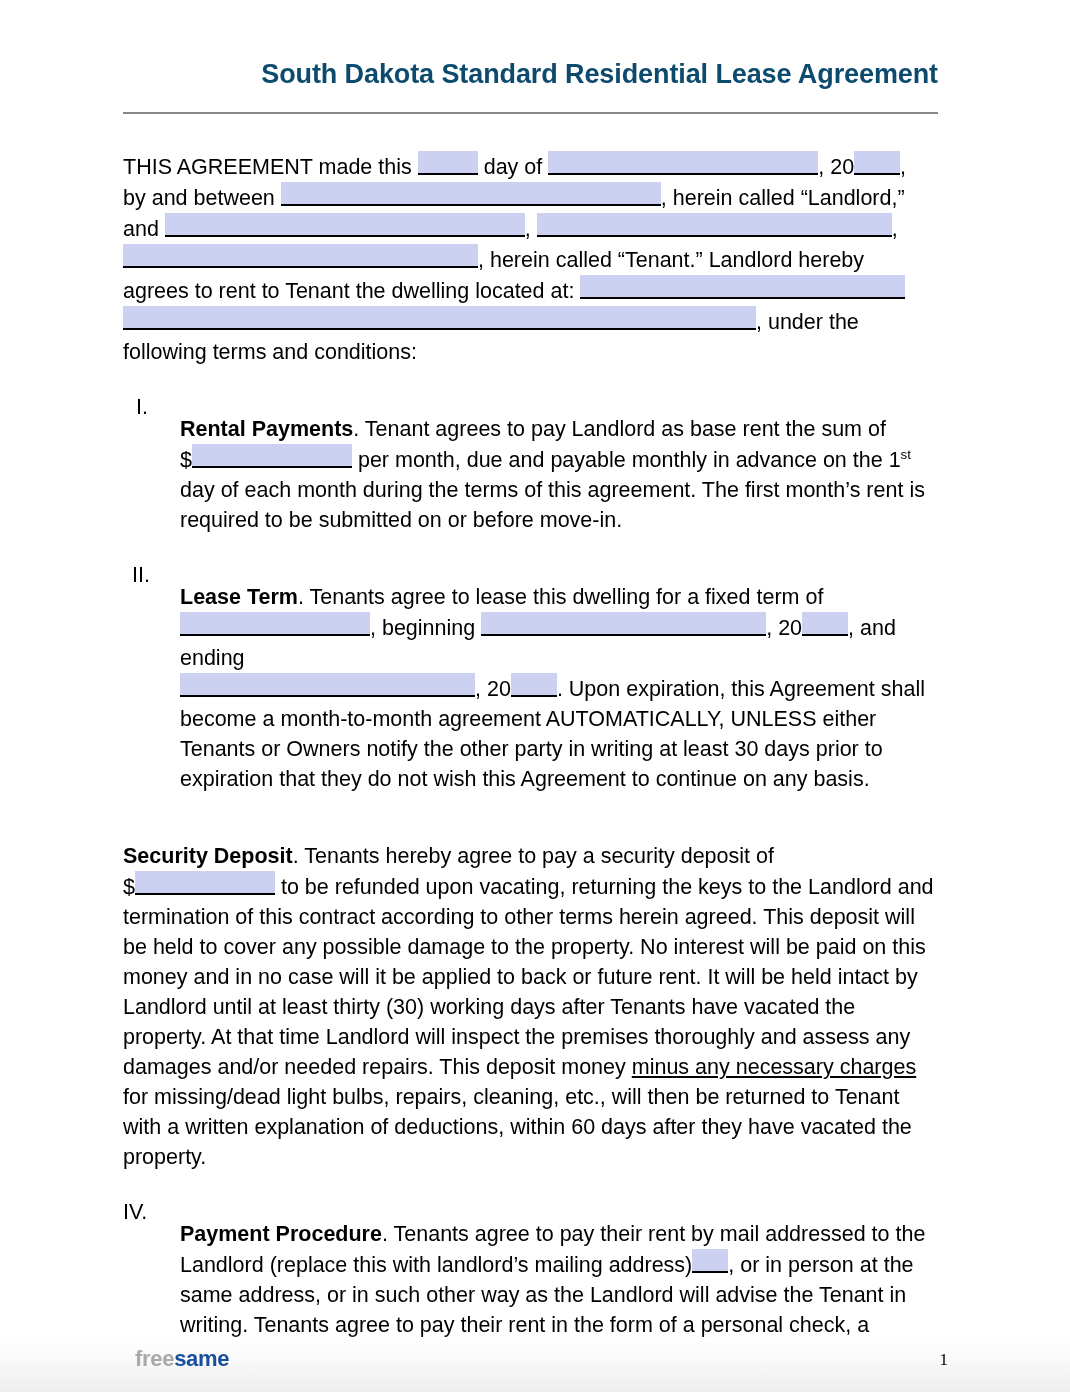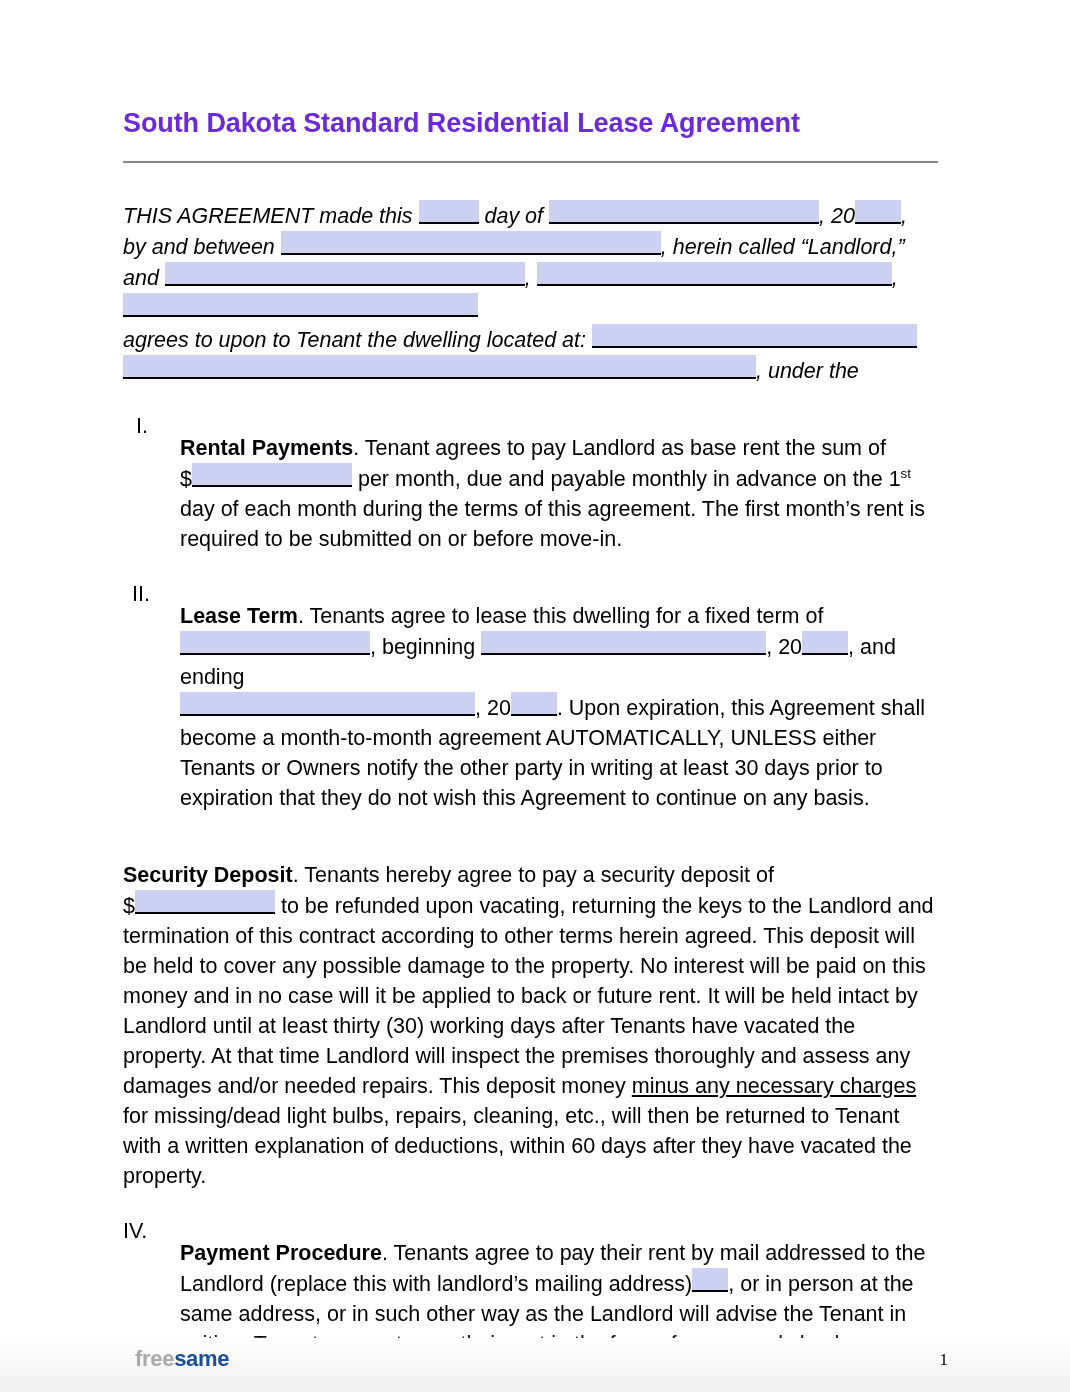--- a/index.html
+++ b/index.html
@@ -32,43 +32,42 @@
   .content {
     position: absolute;
     left: 123px;
     top: 0;
     width: 815px;
   }
 
   
   .doc-title {
     margin: 0;
-    padding-top: 109px;
-    text-align: left;
+    padding-top: 60px;
+    text-align: right;
     font-size: 27px;
     font-weight: bold;
     letter-spacing: -0.1px;
     line-height: 1.1;
-    color: #6d28d9;
+    color: #0c4a6e;
   }
   .title-rule {
     margin-top: 22px;
     height: 0;
     border: 0;
     border-top: 2px solid #878787;
     width: 100%;
   }
 
   
   .intro {
     margin-top: 37px;
     font-size: 21.5px;
     line-height: 30px;
     text-align: left;
-    font-style: italic;
   }
   .sections {
     margin-top: 25px;
   }
   .section {
     position: relative;
     display: flex;
     margin-bottom: 25px;
     font-size: 21.5px;
     line-height: 30px;
@@ -165,23 +164,24 @@
   <div class="content">
 
     <h1 class="doc-title">South Dakota Standard Residential Lease Agreement</h1>
 
     <div class="title-rule"></div>
 
     <div class="intro">
       <span>THIS AGREEMENT made this </span><span class="blank w-sm"></span><span> day of </span><span class="blank w-xl"></span><span>, 20</span><span class="blank w-xs"></span><span>,</span><br>
       <span>by and between </span><span class="blank w-380"></span><span>, herein called “Landlord,”</span><br>
       <span>and </span><span class="blank w-360"></span><span>, </span><span class="blank w-355"></span><span>,</span><br>
-      <span class="blank w-355"></span><br>
-      <span>agrees to upon to Tenant the dwelling located at: </span><span class="blank w-325"></span><br>
+      <span class="blank w-355"></span><span>, herein called “Tenant.” Landlord hereby</span><br>
+      <span>agrees to rent to Tenant the dwelling located at: </span><span class="blank w-325"></span><br>
       <span class="blank w-630"></span><span>, under the</span><br>
+      <span>following terms and conditions:</span>
     </div>
 
     <div class="sections">
 
       <div class="section s1">
         <div class="numeral"><span>I.</span></div>
         <div class="body"><b>Rental Payments</b><span>.  Tenant agrees to pay Landlord as base rent the sum of</span><br><span>$</span><span class="blank w-md"></span><span> per month, due and payable monthly in advance on the 1</span><sup>st</sup><span> day of each month during the terms of this agreement. The first month’s rent is required to be submitted on or before move-in.</span></div>
       </div>
 
       <div class="section s2">

